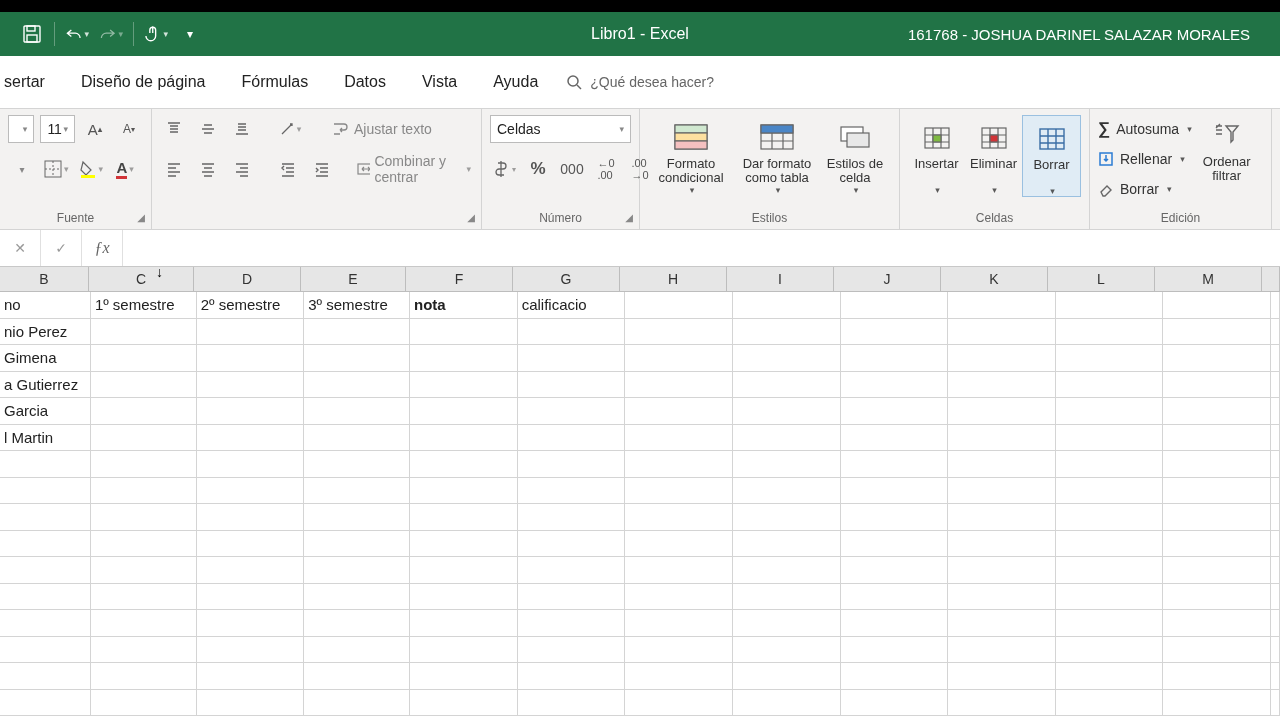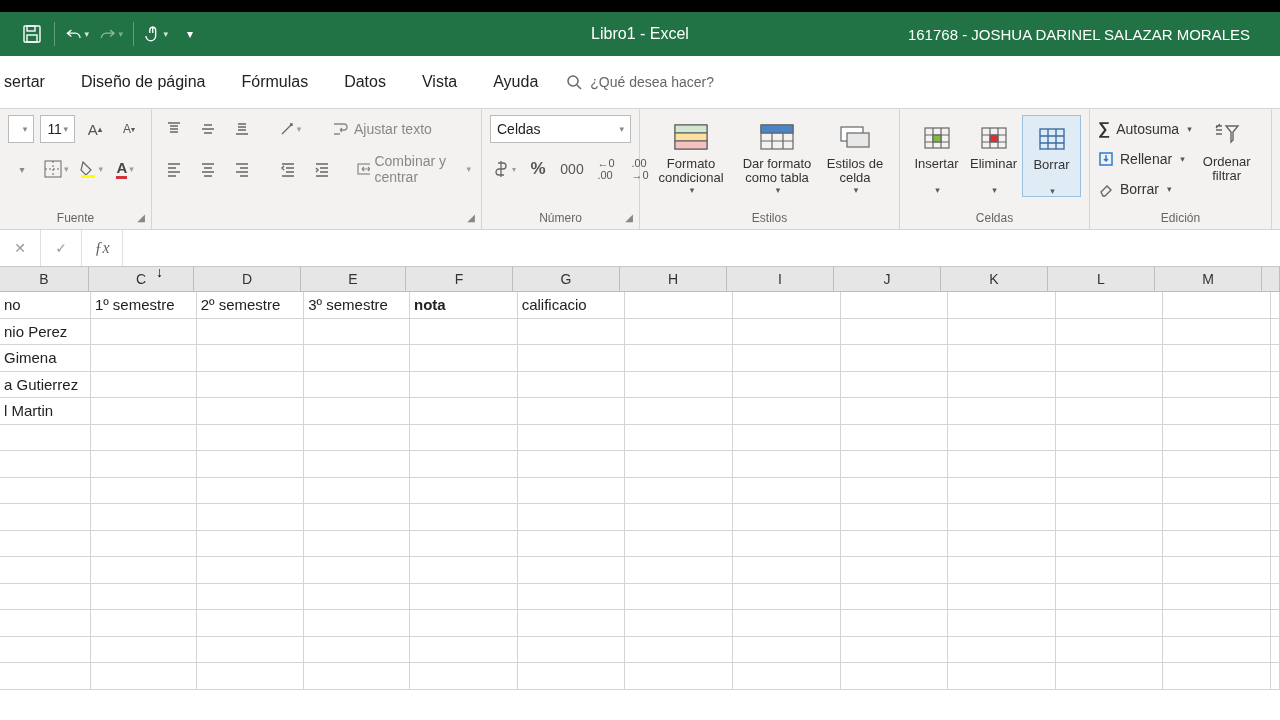--- a/index.html
+++ b/index.html
@@ -427,20 +427,35 @@
         <div class="gc" style="width: 106px;"></div>
         <div class="gc" style="width: 106px;"></div>
         <div class="gc" style="width: 106px;"></div>
         <div class="gc" style="width: 106px;"></div>
         <div class="gc" style="width: 106px;"></div>
         <div class="gc" style="width: 106px;"></div>
         <div class="gc" style="width: 106px;"></div>
         <div class="gc" style="flex: 1 1 0%;"></div>
       </div>
       <div class="gr">
+        <div class="gc" style="width: 88px;"> Garcia</div>
+        <div class="gc" style="width: 104px;"></div>
+        <div class="gc" style="width: 106px;"></div>
+        <div class="gc" style="width: 104px;"></div>
+        <div class="gc" style="width: 106px;"></div>
+        <div class="gc" style="width: 106px;"></div>
+        <div class="gc" style="width: 106px;"></div>
+        <div class="gc" style="width: 106px;"></div>
+        <div class="gc" style="width: 106px;"></div>
+        <div class="gc" style="width: 106px;"></div>
+        <div class="gc" style="width: 106px;"></div>
+        <div class="gc" style="width: 106px;"></div>
+        <div class="gc" style="flex: 1 1 0%;"></div>
+      </div>
+      <div class="gr">
         <div class="gc" style="width: 88px;">l Martin</div>
         <div class="gc" style="width: 104px;"></div>
         <div class="gc" style="width: 106px;"></div>
         <div class="gc" style="width: 104px;"></div>
         <div class="gc" style="width: 106px;"></div>
         <div class="gc" style="width: 106px;"></div>
         <div class="gc" style="width: 106px;"></div>
         <div class="gc" style="width: 106px;"></div>
         <div class="gc" style="width: 106px;"></div>
         <div class="gc" style="width: 106px;"></div>

